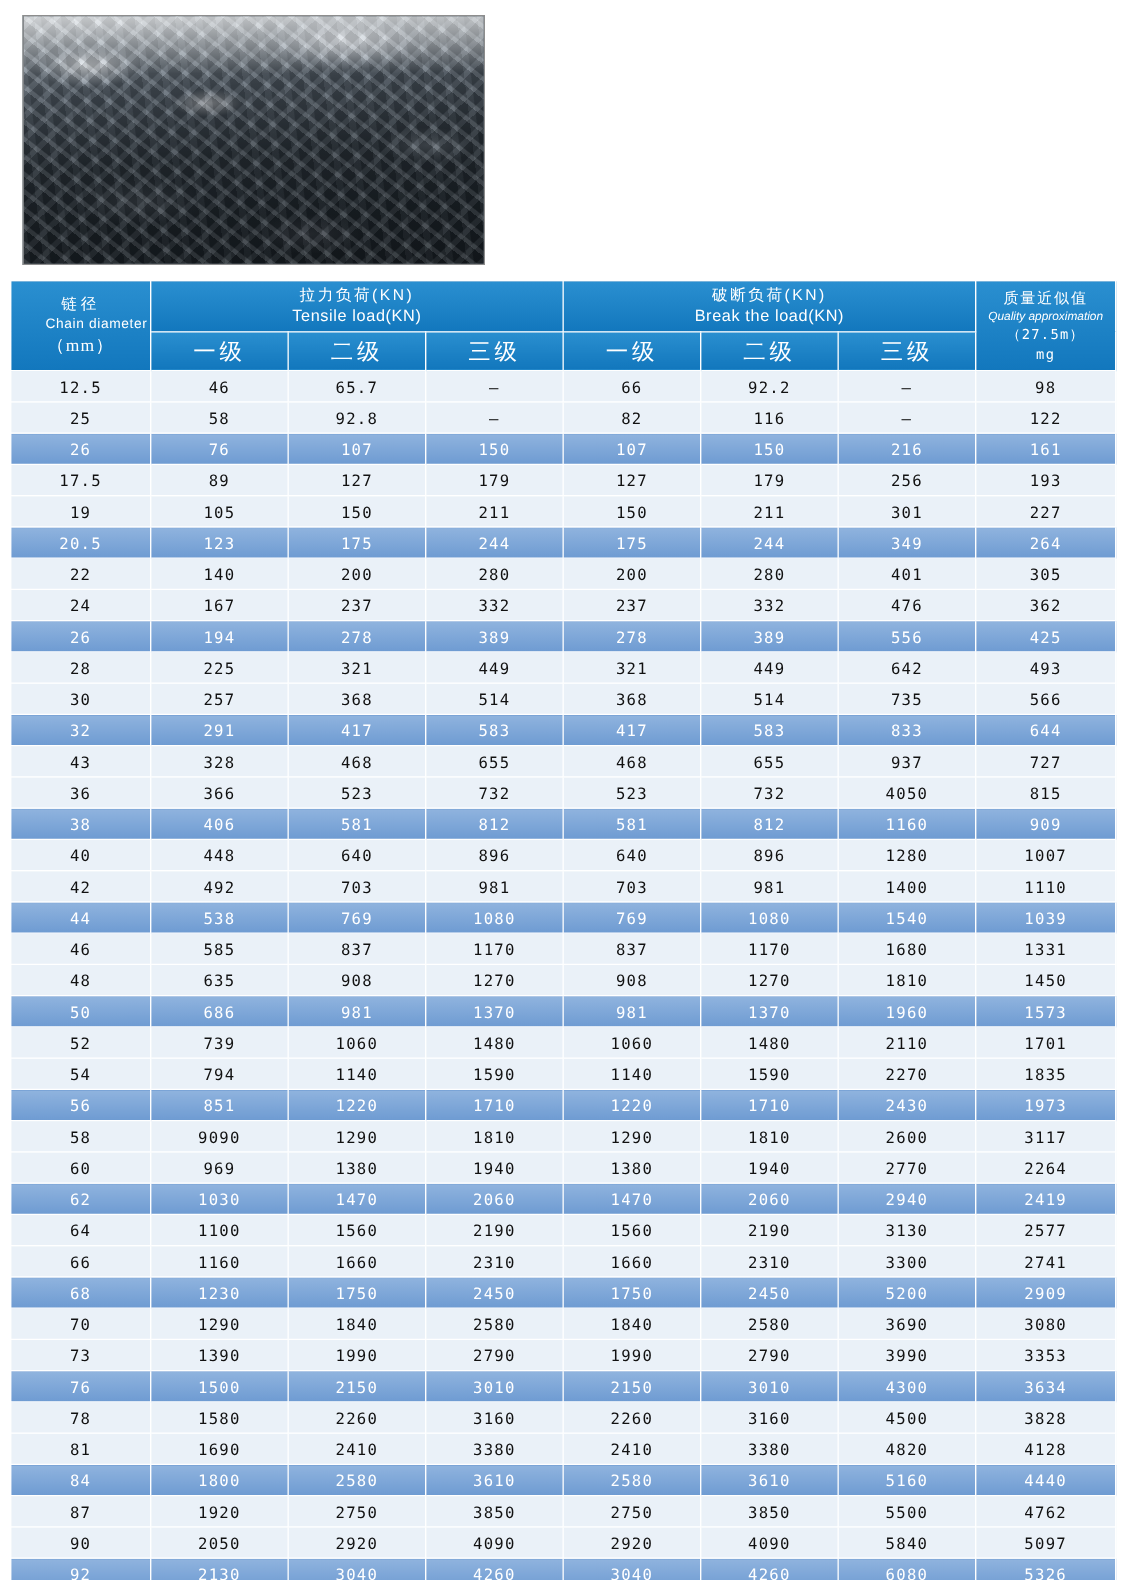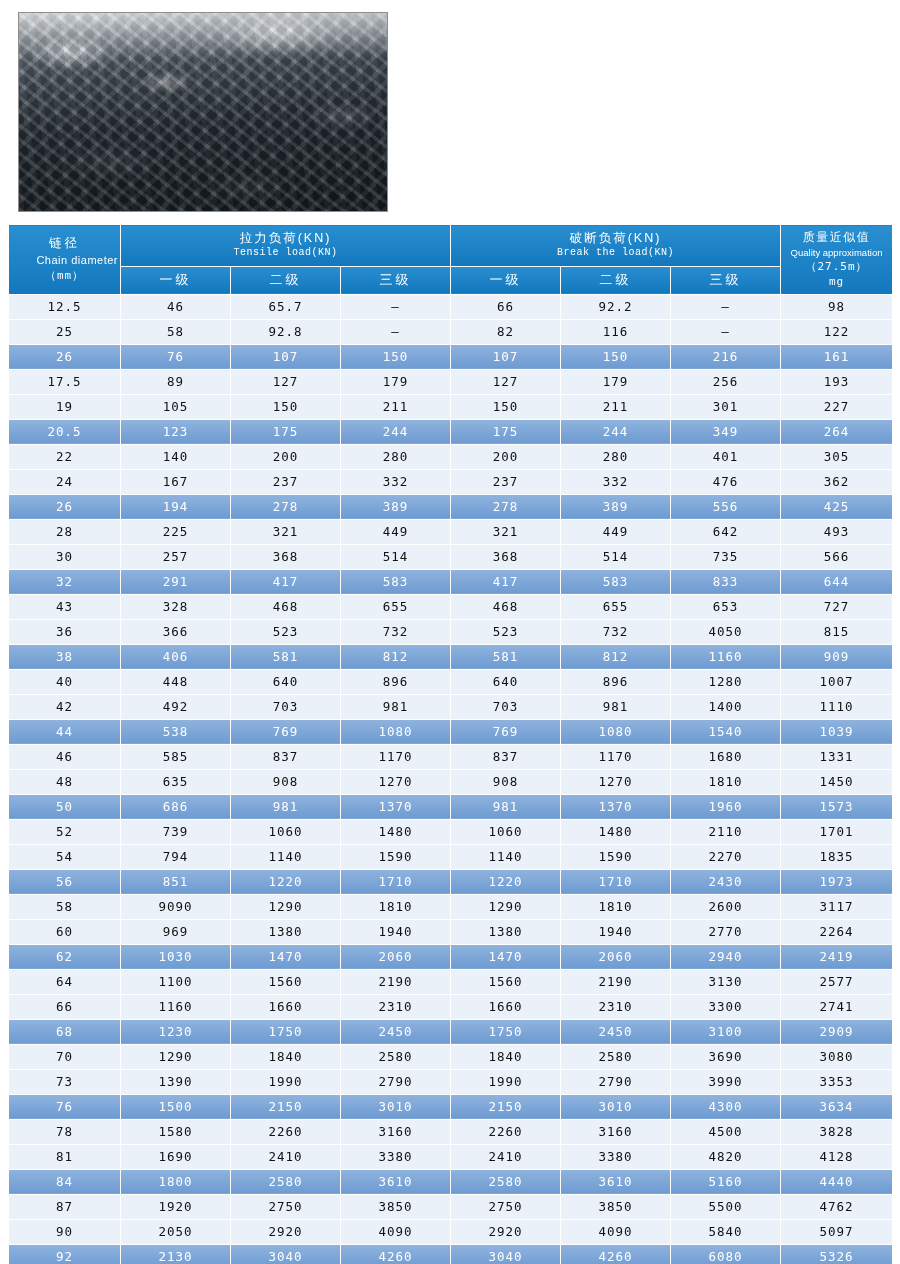--- a/index.html
+++ b/index.html
@@ -76,29 +76,29 @@
   thead th {
     background: #1b7fc4;
     background: linear-gradient(180deg, #2a8fd0 0%, #1277bd 100%);
     color: #ffffff;
     font-weight: normal;
     padding: 4px 2px;
     line-height: 1.25;
   }
   thead th.grp { font-size: 12.5px; }
   thead th.grp .cn { display: block; letter-spacing: 2px; }
-  thead th.grp .en { display: block; letter-spacing: 0.5px; font-family: Liberation Mono, monospace; font-size: 10px; }
-  thead th.sub { font-size: 13px; letter-spacing: 3px; }
+  thead th.grp .en { display: block; letter-spacing: 0.5px; font-family: Liberation Sans, sans-serif; font-size: 13px; }
+  thead th.sub { font-size: 18px; letter-spacing: 3px; }
   thead th.diam { font-size: 12.5px; line-height: 1.45; }
   thead th.diam .cn { display: block; letter-spacing: 3px; }
   thead th.diam .en { display: block; font-family: Liberation Sans, sans-serif; font-size: 11px; letter-spacing: 0.5px; text-align: right; }
-  thead th.diam .unit { display: block; font-family: Liberation Mono, monospace; font-size: 11px; }
+  thead th.diam .unit { display: block; font-family: Liberation Serif, serif; font-size: 14px; }
   thead th.qual { font-size: 12px; line-height: 1.4; }
   thead th.qual .cn { display: block; letter-spacing: 1.5px; }
-  thead th.qual .en { display: block; font-size: 9.5px; letter-spacing: 0; }
+  thead th.qual .en { display: block; font-size: 9.5px; letter-spacing: 0; font-style: italic; }
   thead th.qual .unit { display: block; font-family: "DejaVu Sans Mono", monospace; font-size: 11px; }
 
   tbody td {
     padding: 2px 2px;
     height: 20px;
     font-family: "DejaVu Sans Mono", monospace;
     font-size: 12.5px;
     letter-spacing: 0.5px;
   }
   tbody tr.odd td { background: #eaf1f8; }
@@ -276,21 +276,21 @@
         <td>833</td>
         <td>644</td>
       </tr>
       <tr class="odd">
         <td>43</td>
         <td>328</td>
         <td>468</td>
         <td>655</td>
         <td>468</td>
         <td>655</td>
-        <td>653</td>
+        <td>937</td>
         <td>727</td>
       </tr>
       <tr class="odd">
         <td>36</td>
         <td>366</td>
         <td>523</td>
         <td>732</td>
         <td>523</td>
         <td>732</td>
         <td>4050</td>
@@ -446,21 +446,21 @@
         <td>3300</td>
         <td>2741</td>
       </tr>
       <tr class="even">
         <td>68</td>
         <td>1230</td>
         <td>1750</td>
         <td>2450</td>
         <td>1750</td>
         <td>2450</td>
-        <td>3100</td>
+        <td>5200</td>
         <td>2909</td>
       </tr>
       <tr class="odd">
         <td>70</td>
         <td>1290</td>
         <td>1840</td>
         <td>2580</td>
         <td>1840</td>
         <td>2580</td>
         <td>3690</td>

